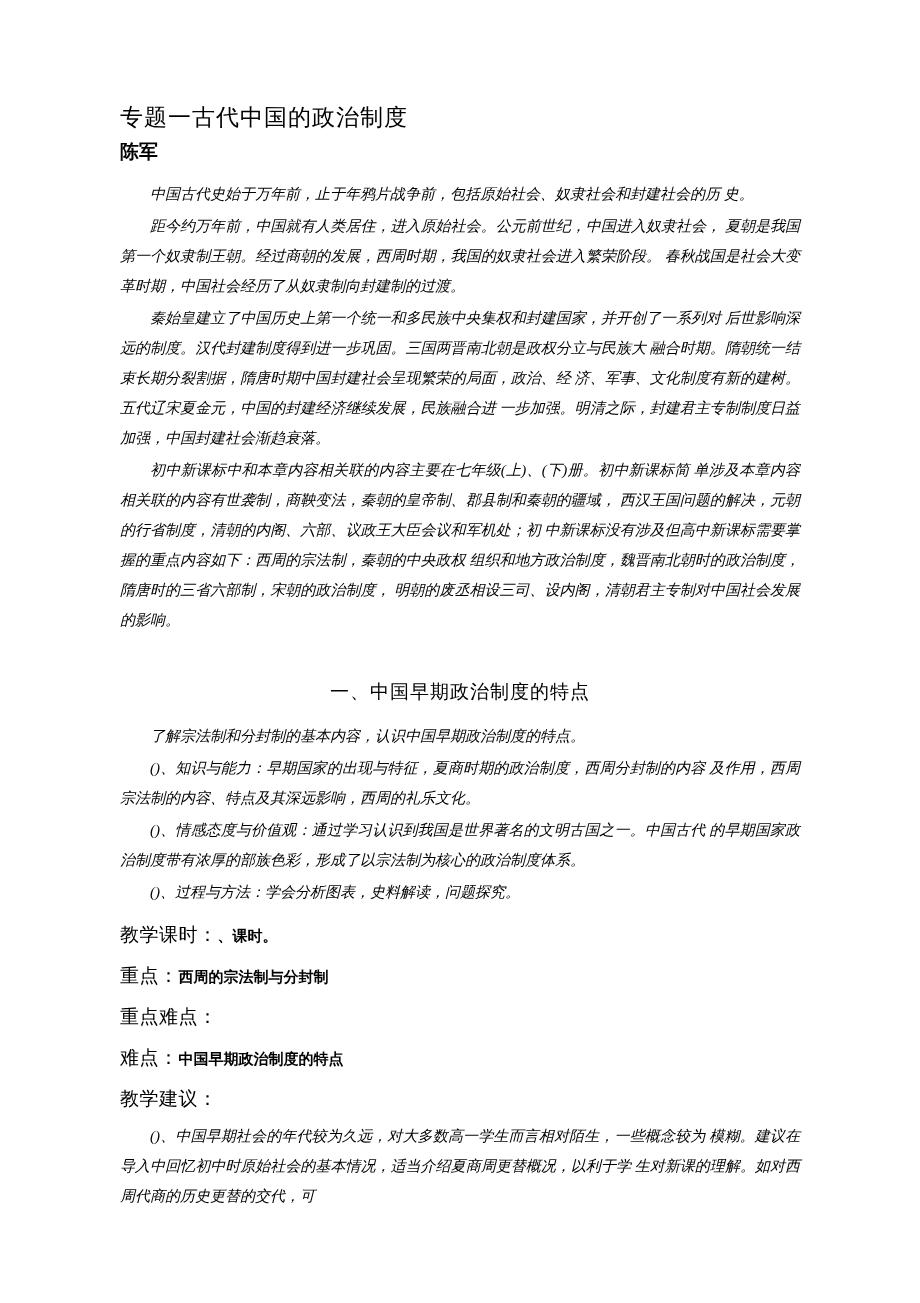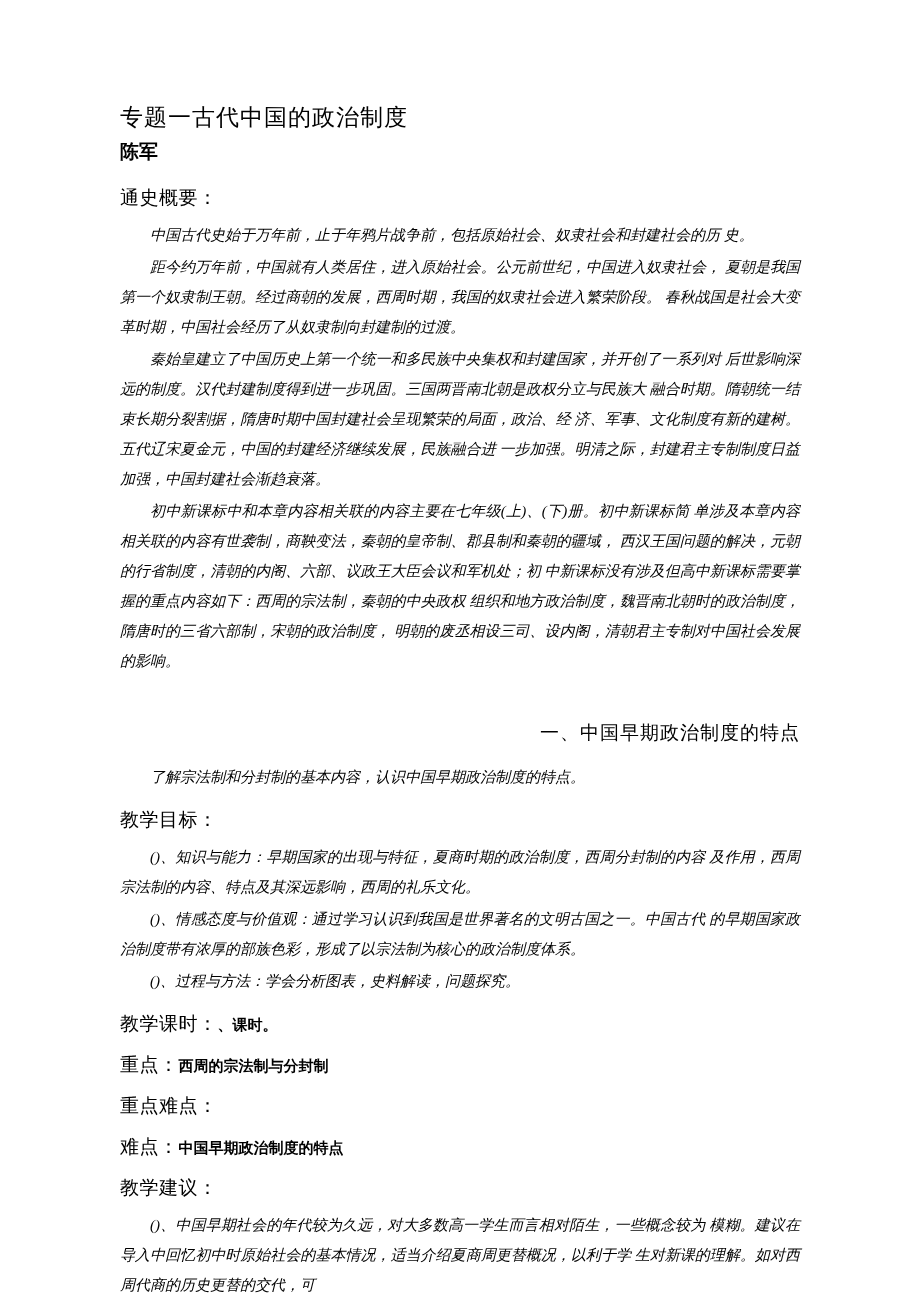--- a/index.html
+++ b/index.html
@@ -32,21 +32,21 @@
     font-weight: bold;
   }
   .sec-heading {
     margin: 15px 0 9px 0;
     font-size: 19px;
     font-weight: normal;
     letter-spacing: 0.5px;
   }
   .chapter-heading {
     margin: 44px 0 16px 0;
-    text-align: right;
+    text-align: center;
     font-size: 19px;
     font-weight: normal;
     letter-spacing: 1px;
   }
   .body-para {
     margin: 0 0 2px 0;
     font-size: 15px;
     line-height: 30px;
     text-align: justify;
     text-indent: 2em;
@@ -60,31 +60,29 @@
   .tight-top { margin-top: 20px; }
 </style>
 </head>
 <body>
 
 <div class="page">
 
   <h1 class="doc-title">专题一古代中国的政治制度</h1>
   <div class="doc-author">陈军</div>
 
-  <h2 class="sec-heading tight-top">通史概要：</h2>
   <p class="body-para">中国古代史始于万年前，止于年鸦片战争前，包括原始社会、奴隶社会和封建社会的历 史。</p>
   <p class="body-para">距今约万年前，中国就有人类居住，进入原始社会。公元前世纪，中国进入奴隶社会， 夏朝是我国第一个奴隶制王朝。经过商朝的发展，西周时期，我国的奴隶社会进入繁荣阶段。 春秋战国是社会大变革时期，中国社会经历了从奴隶制向封建制的过渡。</p>
   <p class="body-para">秦始皇建立了中国历史上第一个统一和多民族中央集权和封建国家，并开创了一系列对 后世影响深远的制度。汉代封建制度得到进一步巩固。三国两晋南北朝是政权分立与民族大 融合时期。隋朝统一结束长期分裂割据，隋唐时期中国封建社会呈现繁荣的局面，政治、经 济、军事、文化制度有新的建树。五代辽宋夏金元，中国的封建经济继续发展，民族融合进 一步加强。明清之际，封建君主专制制度日益加强，中国封建社会渐趋衰落。</p>
   <p class="body-para">初中新课标中和本章内容相关联的内容主要在七年级(上)、(下)册。初中新课标简 单涉及本章内容相关联的内容有世袭制，商鞅变法，秦朝的皇帝制、郡县制和秦朝的疆域， 西汉王国问题的解决，元朝的行省制度，清朝的内阁、六部、议政王大臣会议和军机处；初 中新课标没有涉及但高中新课标需要掌握的重点内容如下：西周的宗法制，秦朝的中央政权 组织和地方政治制度，魏晋南北朝时的政治制度，隋唐时的三省六部制，宋朝的政治制度， 明朝的废丞相设三司、设内阁，清朝君主专制对中国社会发展的影响。</p>
 
   <h2 class="chapter-heading">一、中国早期政治制度的特点</h2>
 
   <p class="body-para">了解宗法制和分封制的基本内容，认识中国早期政治制度的特点。</p>
 
-  <h2 class="sec-heading">教学目标：</h2>
   <p class="body-para">()、知识与能力：早期国家的出现与特征，夏商时期的政治制度，西周分封制的内容 及作用，西周宗法制的内容、特点及其深远影响，西周的礼乐文化。</p>
   <p class="body-para">()、情感态度与价值观：通过学习认识到我国是世界著名的文明古国之一。中国古代 的早期国家政治制度带有浓厚的部族色彩，形成了以宗法制为核心的政治制度体系。</p>
   <p class="body-para">()、过程与方法：学会分析图表，史料解读，问题探究。</p>
 
   <h2 class="sec-heading inline-heading"><span>教学课时：</span><span class="inline-body">、课时。</span></h2>
 
   <h2 class="sec-heading inline-heading"><span>重点：</span><span class="inline-body">西周的宗法制与分封制</span></h2>
 
   <h2 class="sec-heading">重点难点：</h2>
 

